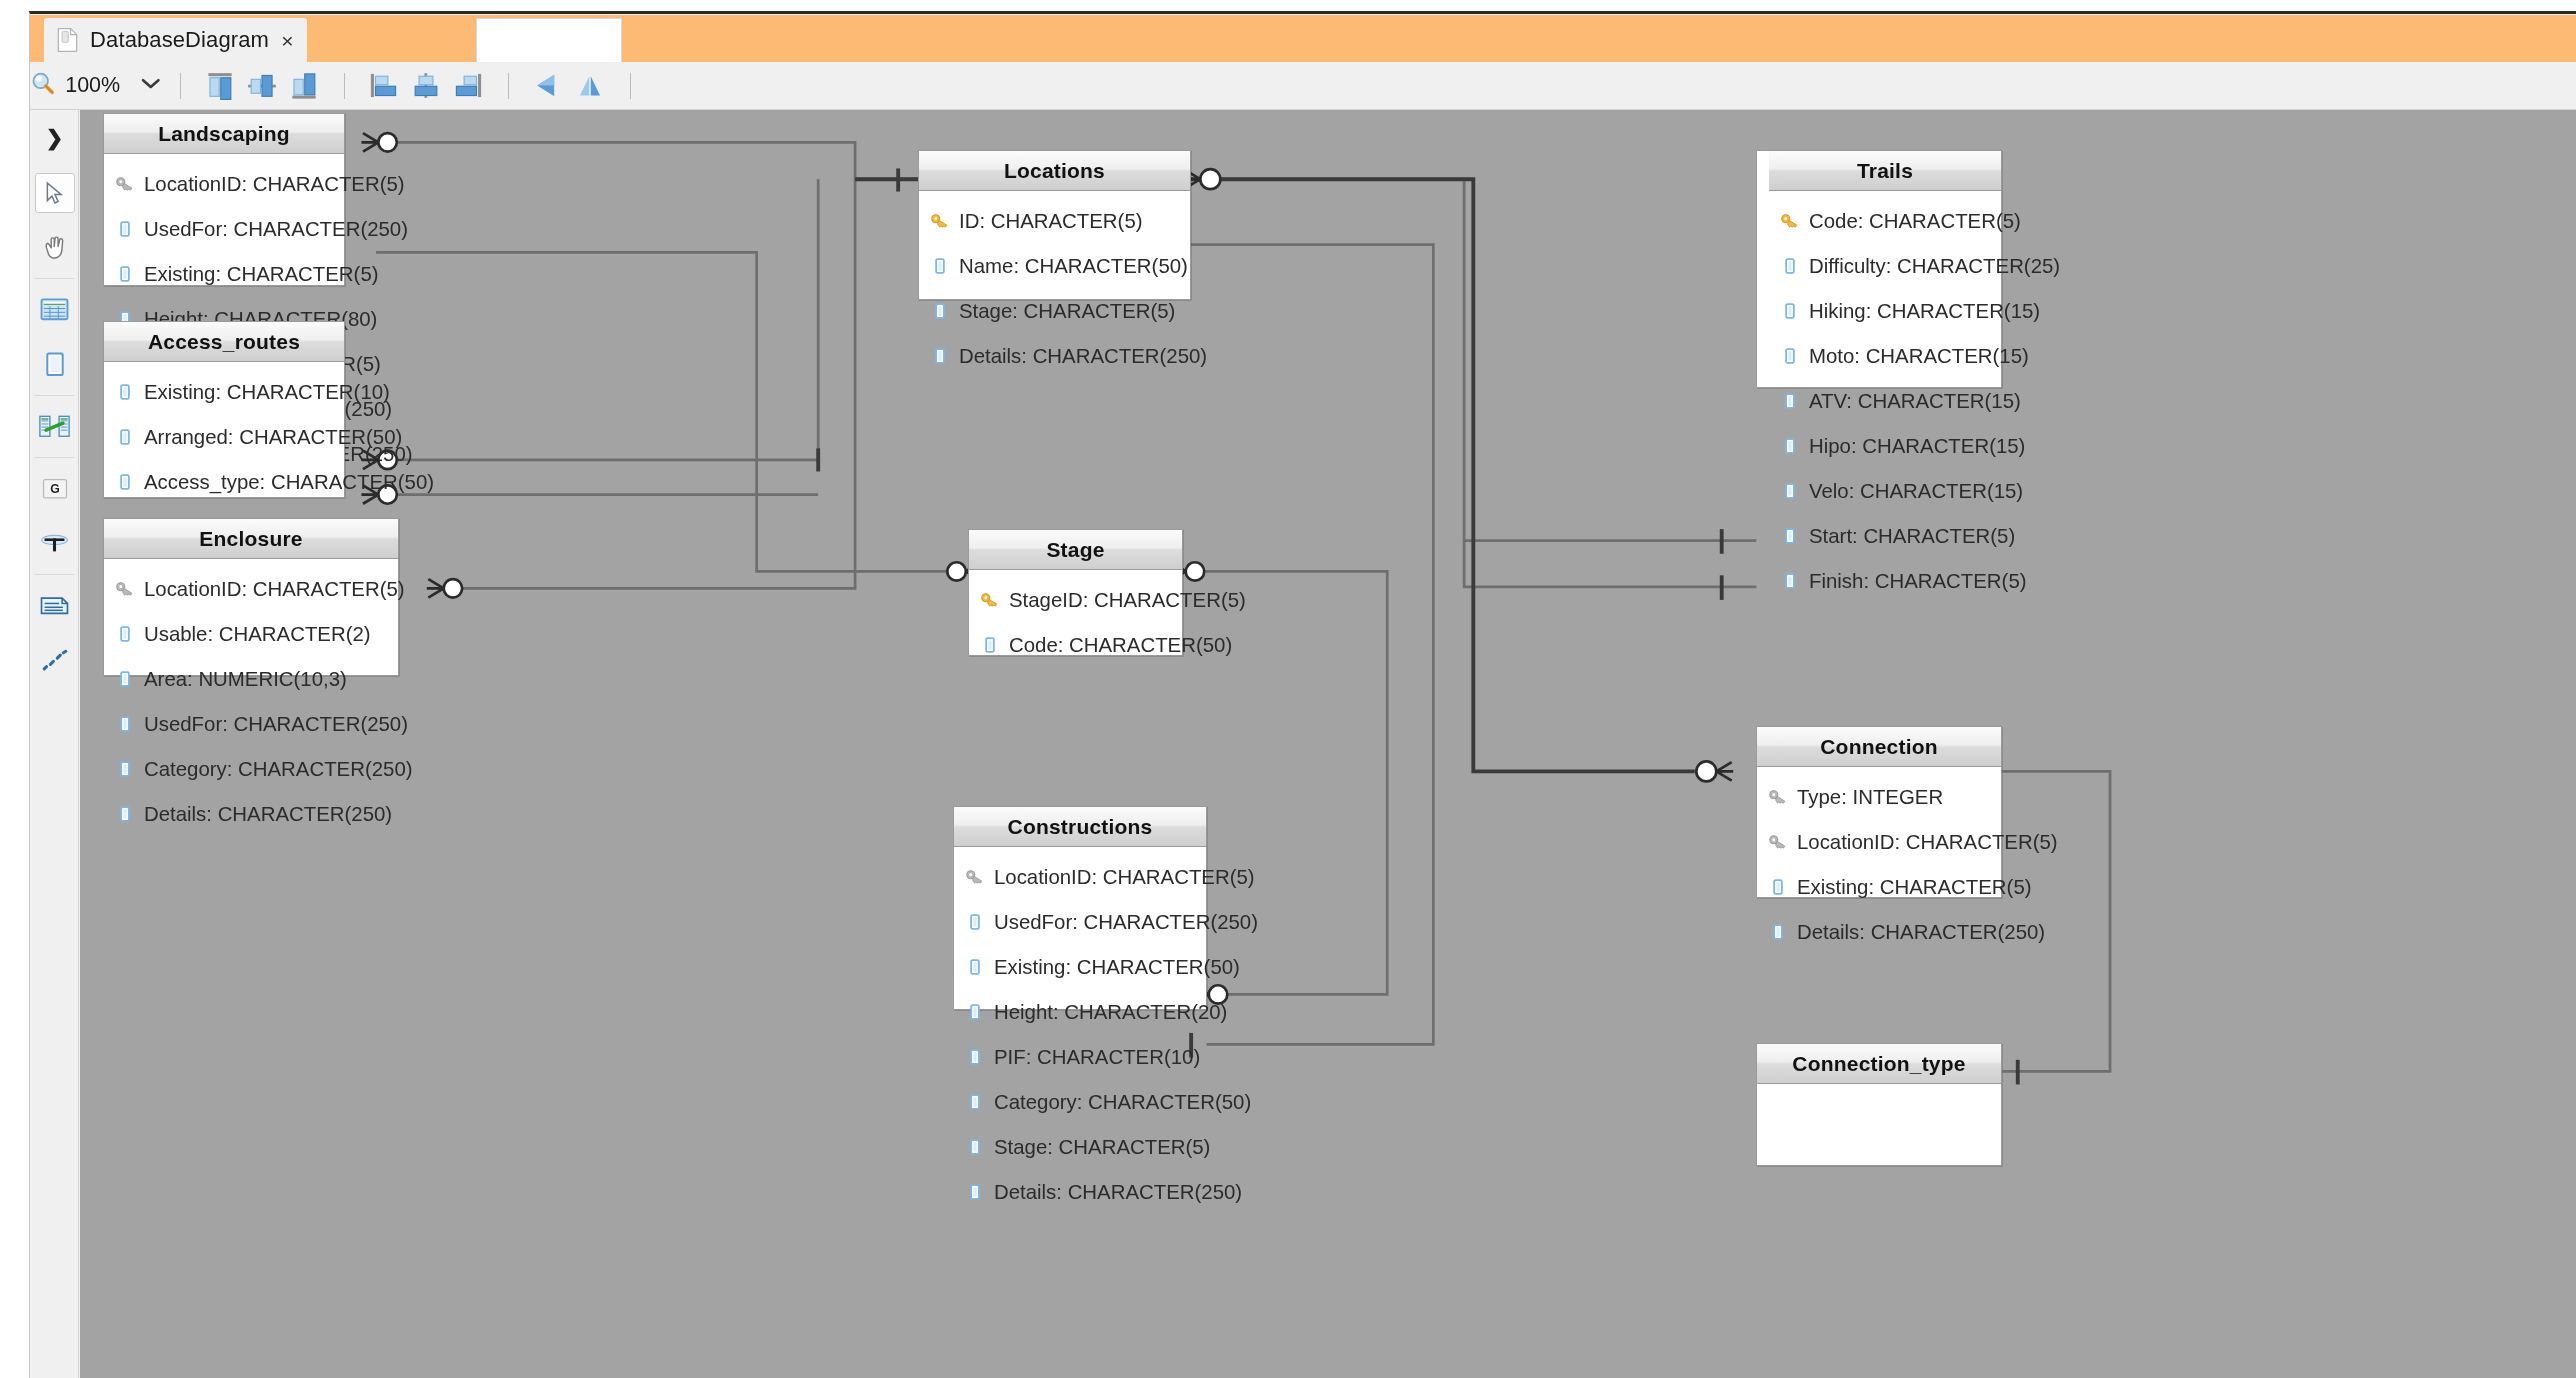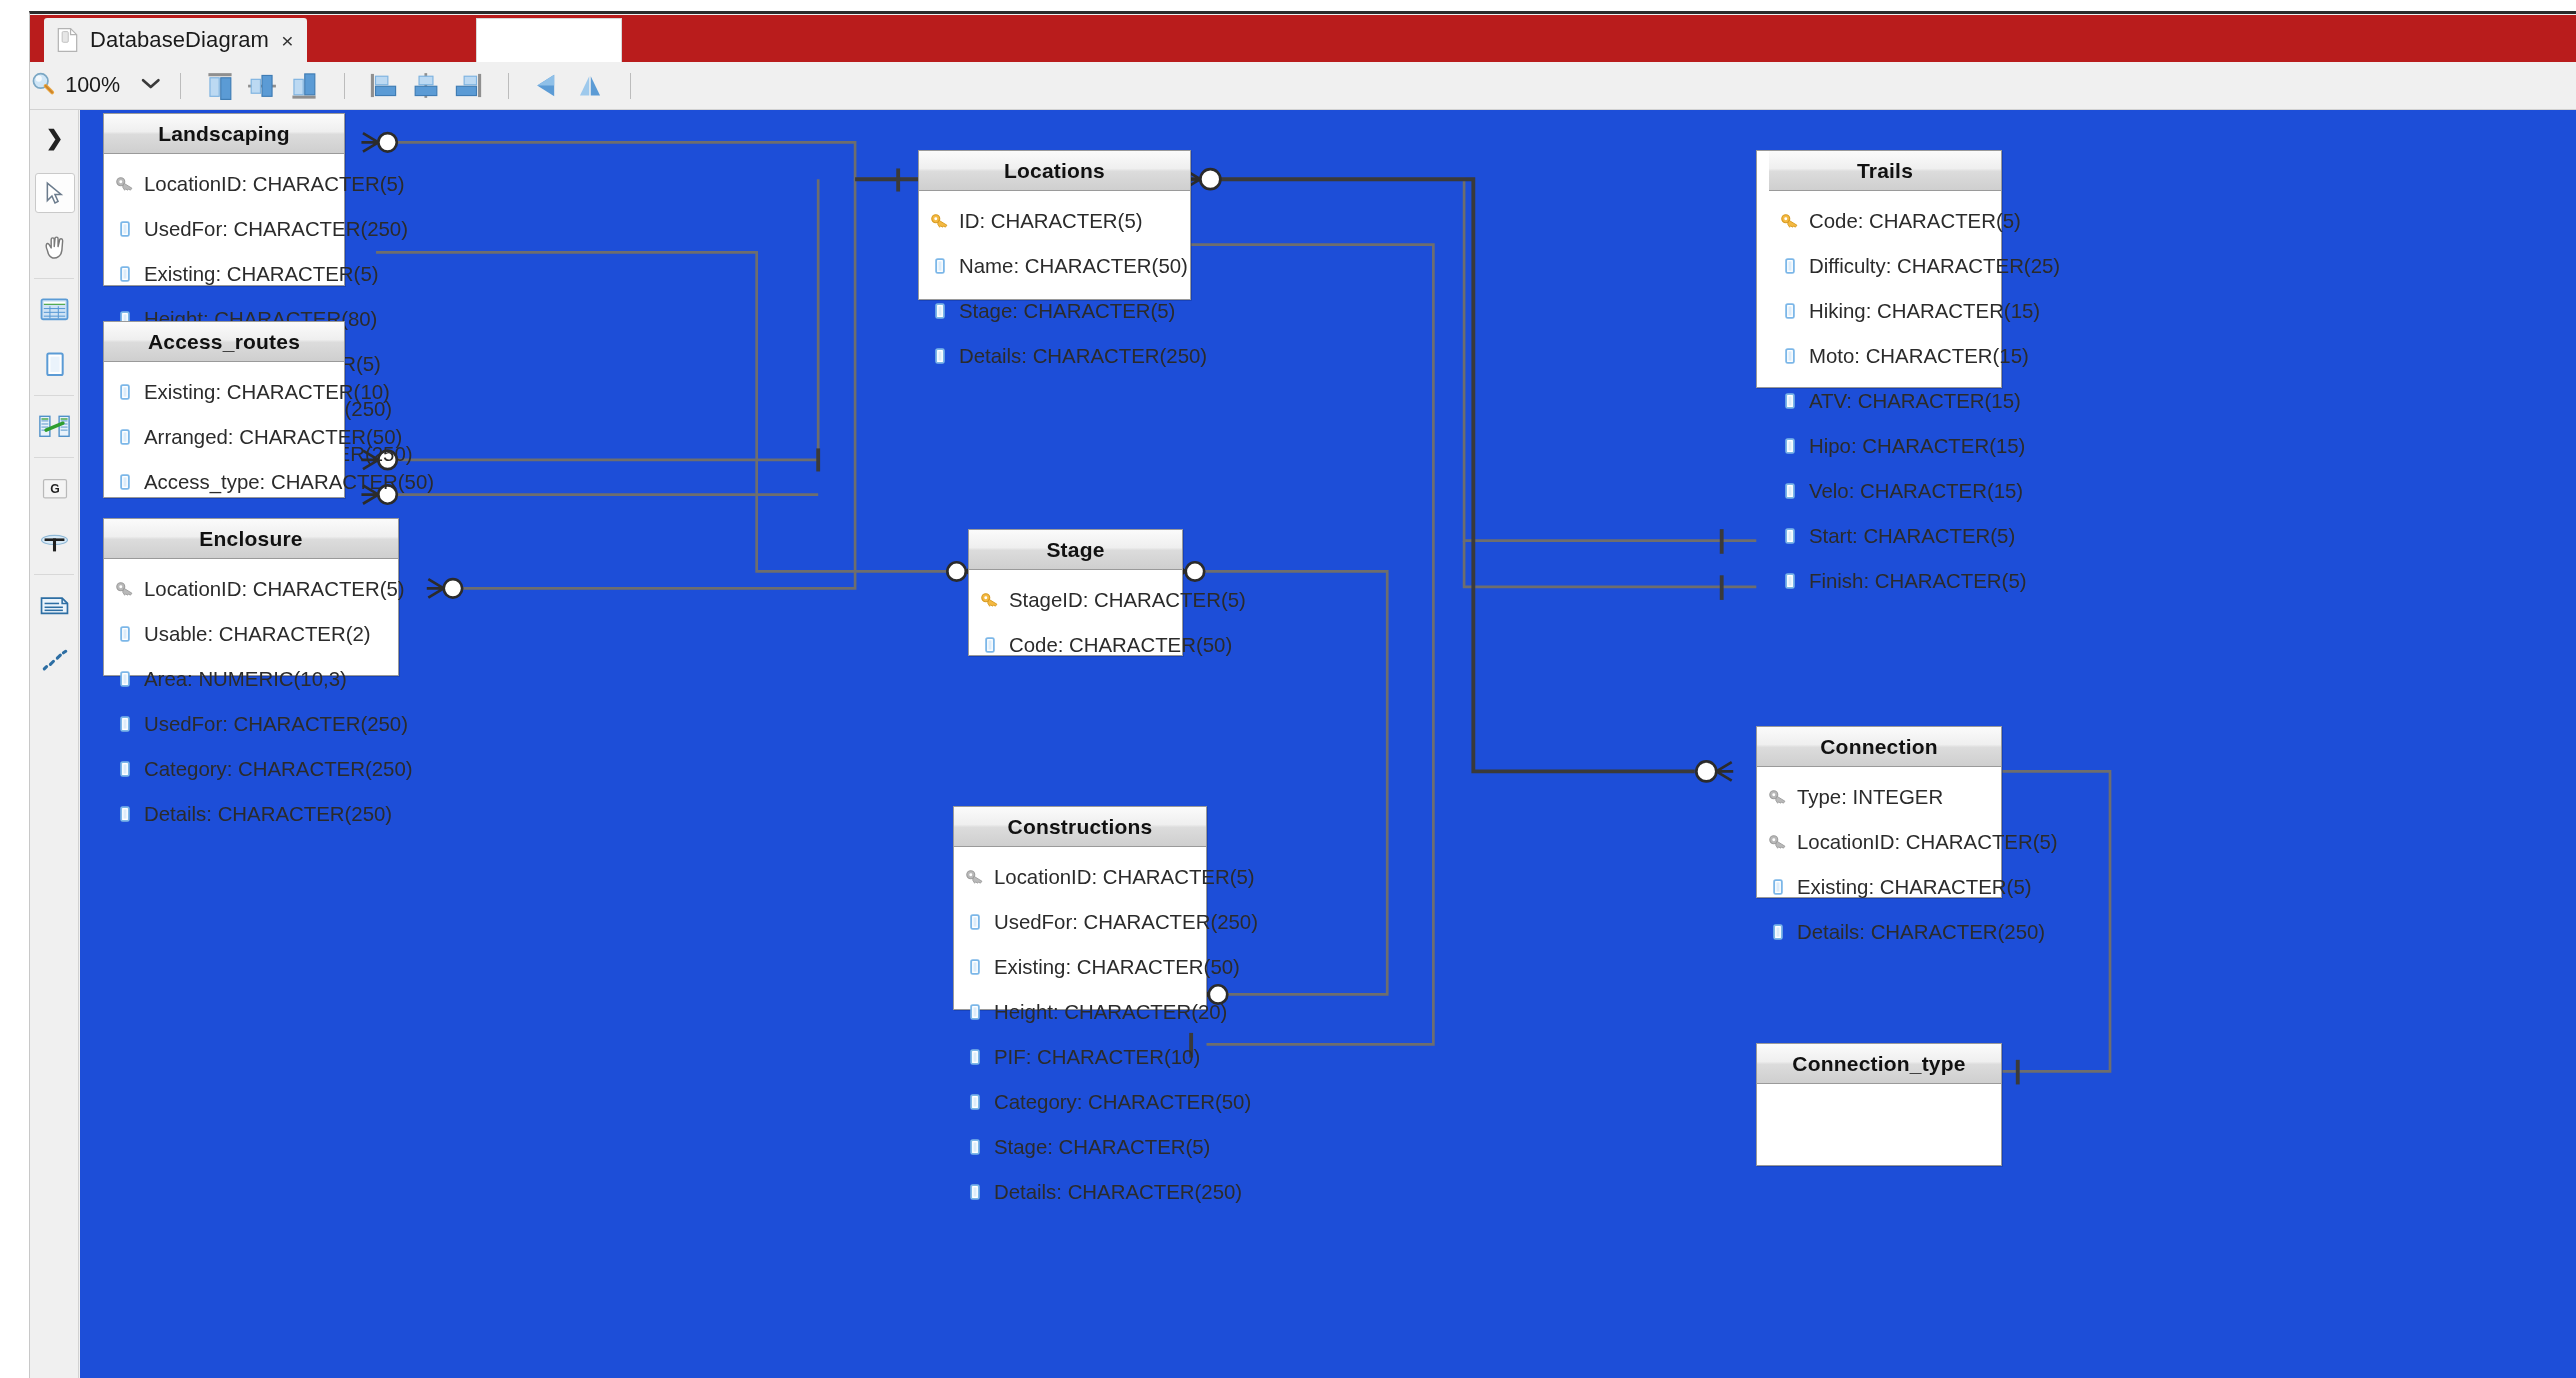--- a/index.html
+++ b/index.html
@@ -20,21 +20,21 @@
     position:absolute; left:29px; top:10.8px; width:2547px; height:1368px;
     background:#f0f0f0; border-top:3.8px solid #2b2b2b; border-left:0.8px solid #c8c8c8;
   }
   .left-gutter {
     position:absolute; left:0; top:10.8px; width:29px; height:1368px; background:#ffffff;
   }
 
   
   .tabstrip {
     position:absolute; left:30px; top:14.6px; width:2546px; height:48px;
-    background:#b91c1c; border-bottom:0.8px solid #cfcfcf;
+    background:#fdba74; border-bottom:0.8px solid #cfcfcf;
   }
   .tab {
     position:absolute; left:14px; top:3.1px; height:45px;
     display:flex; align-items:center; gap:10.8px; padding:0 14px 0 12.3px;
     background:#f0f0f0; border-radius:3.1px 3.1px 0 0;
   }
   .tab-doc-icon { width:23px; height:26px; position:relative; flex:none; }
   .tab-doc-icon svg { display:block; }
   .tab-label {
     font-size:22px; color:#1a1a1a; letter-spacing:0.1px; white-space:nowrap;
@@ -71,21 +71,21 @@
     width:40px; height:40px; border:0.8px solid #c9c9c9; border-radius:3.1px;
     background:#fdfdfd; display:flex; align-items:center; justify-content:center;
   }
   .pal-inner { display:flex; align-items:center; justify-content:center; }
   .pal-sep { width:40px; height:0.8px; background:#d8d8d8; margin:3.1px auto; }
   .pal-arrow { font-size:21px; font-weight:bold; color:#222; }
 
   
   .canvas {
     position:absolute; left:80px; top:110px; width:2496px; height:1269px;
-    background:#1d4ed8; overflow:hidden;
+    background:#a3a3a3; overflow:hidden;
   }
   .conn-layer { position:absolute; left:0; top:0; width:2496px; height:1269px; }
 
   
   .ent {
     position:absolute; background:#ffffff;
     border:0.8px solid #9a9a9a; box-shadow:0.8px 0.8px 0 rgba(0,0,0,.18);
   }
   .ent-hd {
     height:40px; display:flex; align-items:center; justify-content:center;

